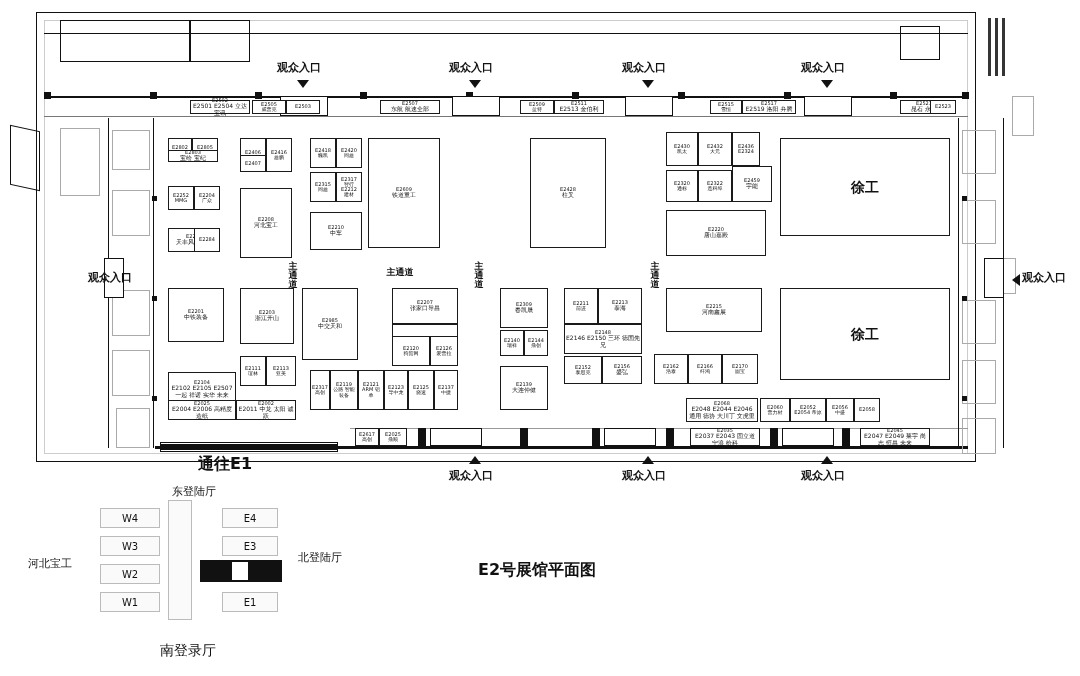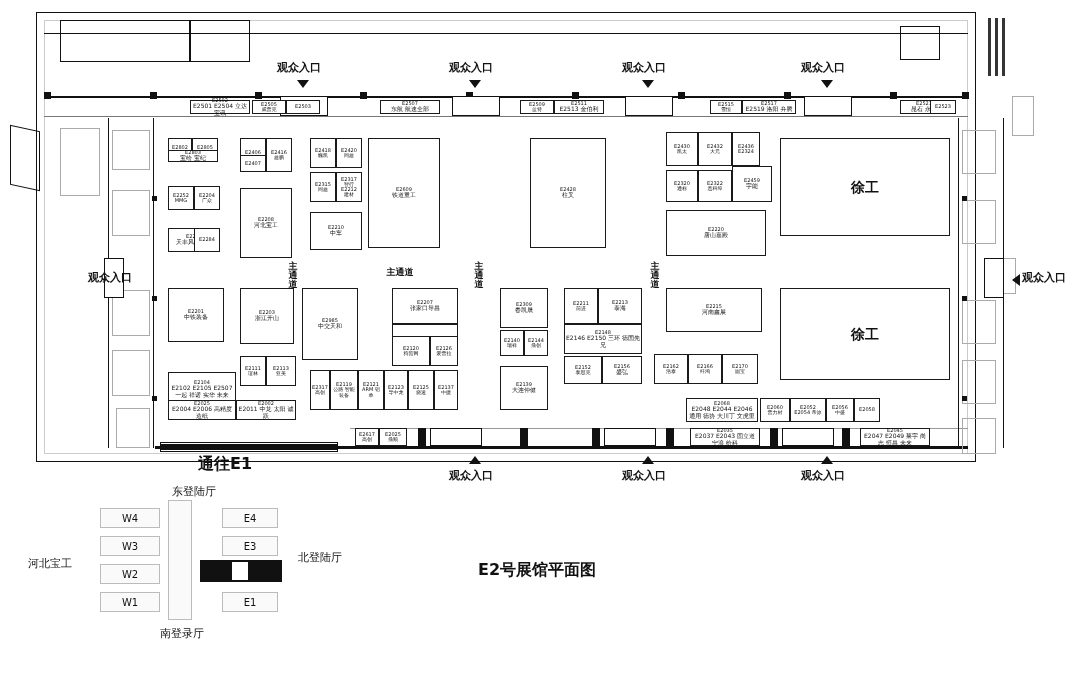--- a/index.html
+++ b/index.html
@@ -612,19 +612,19 @@
     </div>
   <div class="abs landing" style="left:222px;top:592px;width:56px;height:20px;">
       <span>E1</span>
     </div>
 
   <div class="abs" style="left:168px;top:500px;width:24px;height:120px;border:1px solid #bbb;background:#fafafa;"></div>
   <div class="abs solidblk" style="left:200px;top:560px;width:82px;height:22px;"></div>
   <div class="abs" style="left:232px;top:562px;width:16px;height:18px;background:#fff;"></div>
 
   <div class="lbl mid" style="left:172px;top:486px;font-size:11px;">东登陆厅</div>
-  <div class="lbl mid" style="left:160px;top:628px;font-size:11px;">南登录厅</div>
+  <div class="lbl mid" style="left:160px;top:644px;font-size:14px;font-family:Liberation Mono, monospace;">南登录厅</div>
   <div class="lbl mid" style="left:28px;top:558px;font-size:11px;">河北宝工</div>
   <div class="lbl mid" style="left:298px;top:552px;font-size:11px;">北登陆厅</div>
 
   <div class="lbl hall-title" style="left:478px;top:562px;">E2号展馆平面图</div>
 
 </div>
 
 </body></html>

